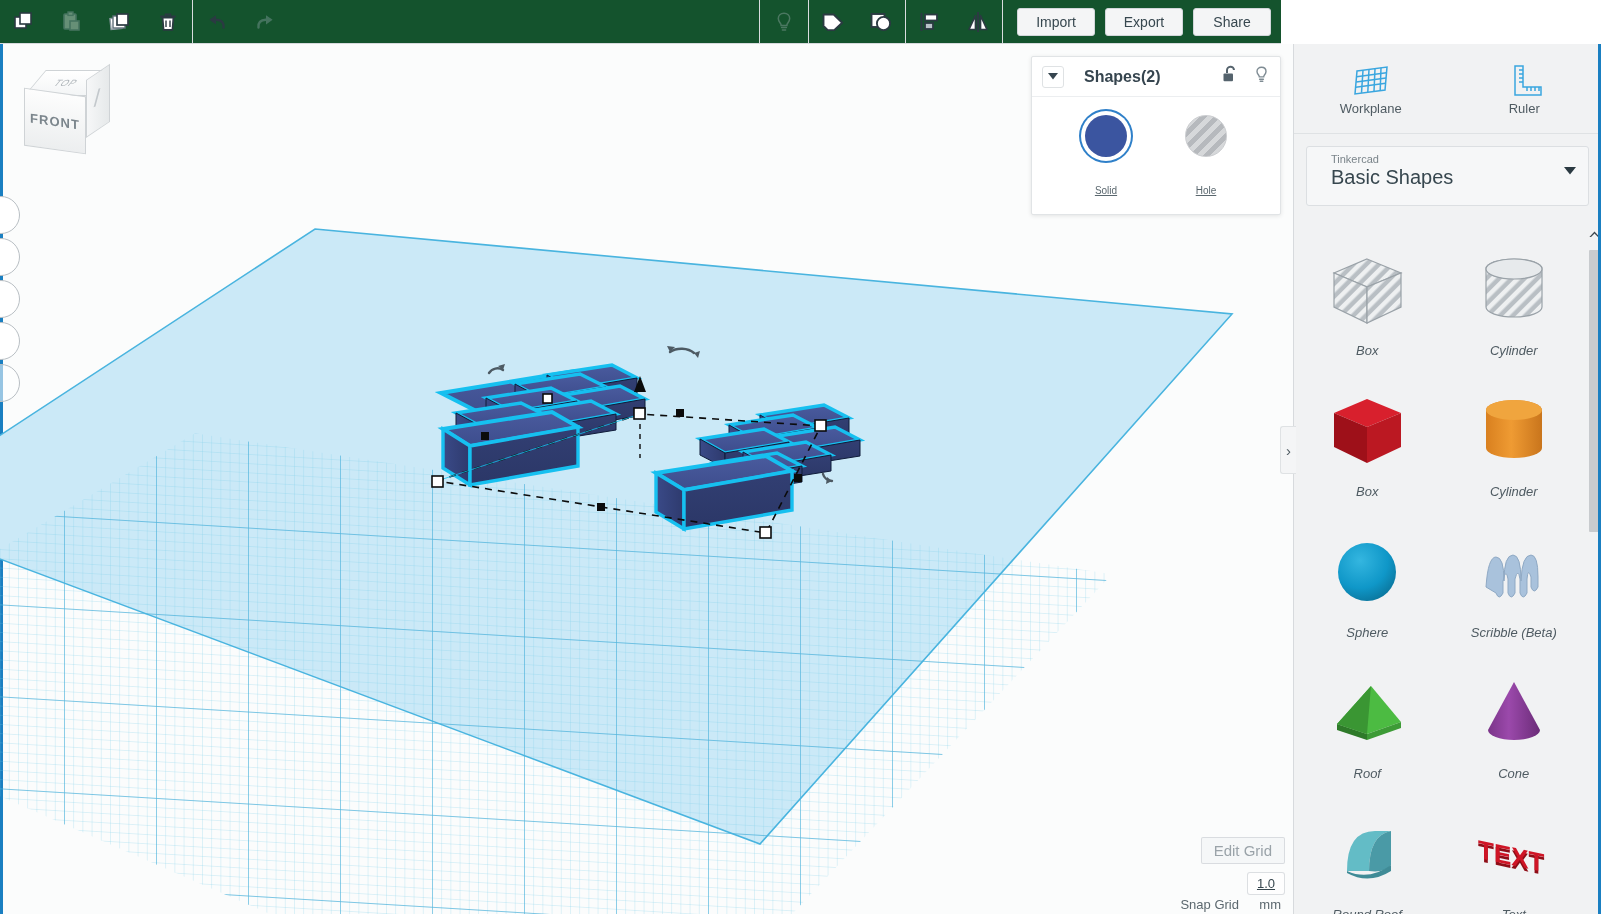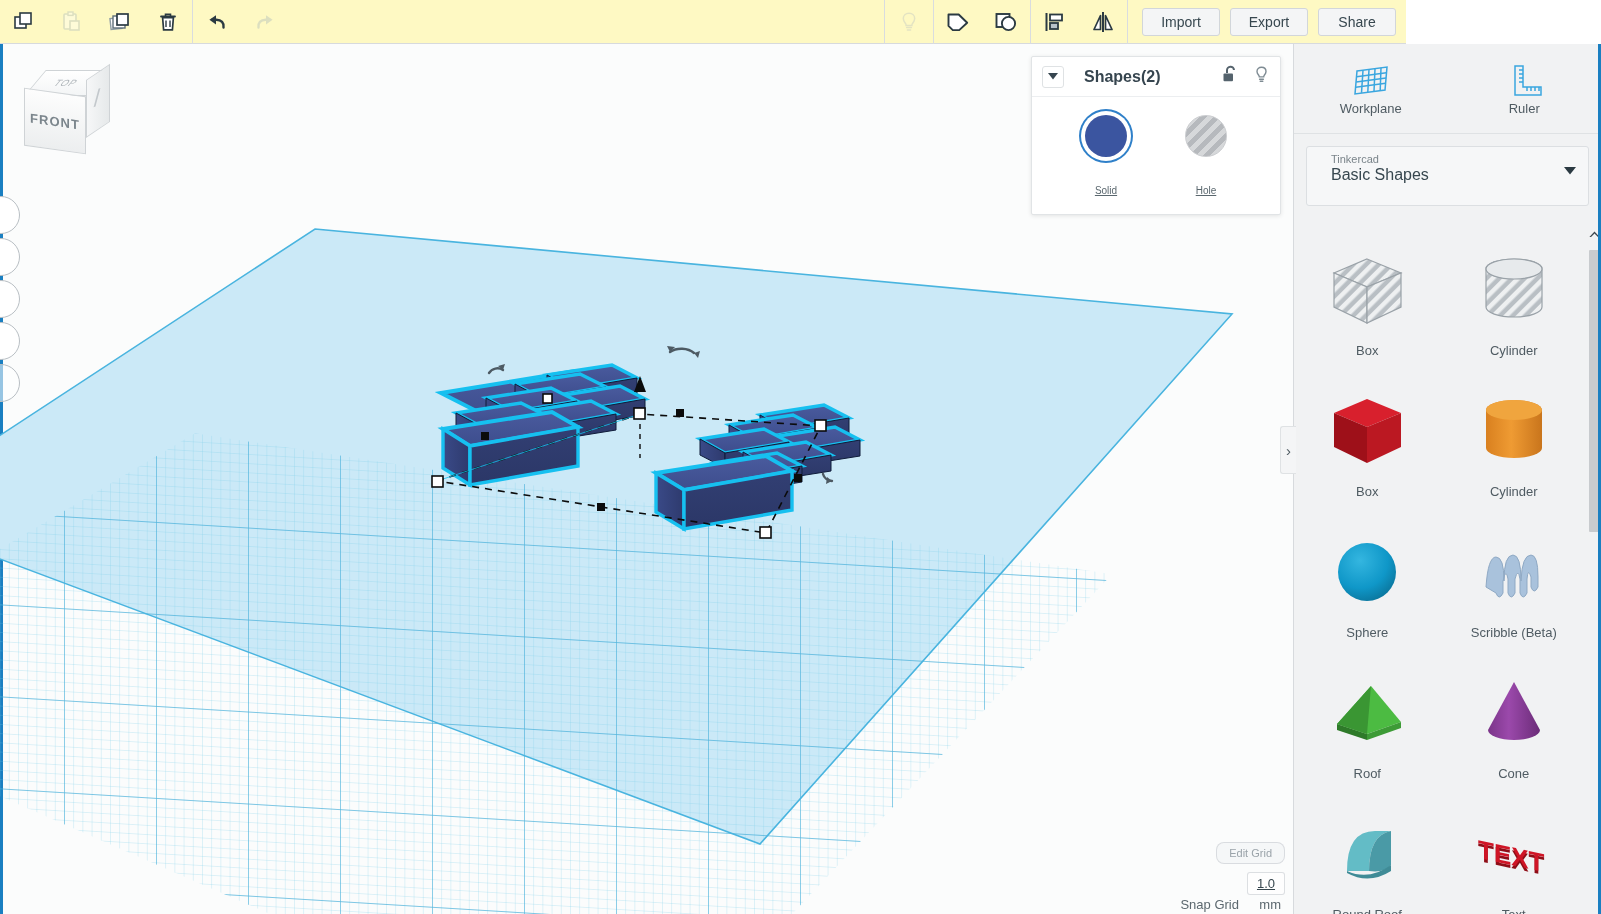--- a/index.html
+++ b/index.html
@@ -5,22 +5,22 @@
   * { box-sizing: border-box; margin: 0; padding: 0; }
   html, body {
     width: 1601px; height: 914px; overflow: hidden;
     font-family: "Liberation Sans", sans-serif;
     background: #ffffff;
   }
   #app { position: relative; width: 1601px; height: 914px; overflow: hidden; }
 
   
   #toolbar {
-    position: absolute; left: 0; top: 0; width: 1406px; height: 44px;
-    background: #fef9c3; border-bottom: 1px solid #d7dadd;
+    position: absolute; left: 0; top: 0; width: 1281px; height: 44px;
+    background: #14532d; border-bottom: 1px solid #d7dadd;
     display: flex; align-items: center;
   }
   .tb-group { display: flex; align-items: center; height: 44px; }
   .tb-sep { width: 1px; height: 44px; background: #d9dcdf; }
   .tb-btn {
     width: 48px; height: 44px; display: flex; align-items: center; justify-content: center;
     cursor: pointer; background: transparent;
   }
   .tb-btn.disabled { opacity: .35; cursor: default; }
   .tb-btn svg { display: block; }
@@ -75,22 +75,22 @@
   }
   .vbtn.translucent { background: rgba(255,255,255,.55); }
 
   
   #model-svg { position:absolute; left:0; top:0; width:1293px; height:870px; pointer-events:none; }
 
   
   #gridctl { position: absolute; right: 8px; bottom: 2px; text-align: right; }
   #edit-grid {
     display:inline-block; padding: 4px 12px; background: rgba(244,245,246,.78);
-    border: 1px solid rgba(210,214,218,.8); border-radius: 8px;
-    font-size: 11px; color: #9aa3a9; cursor: pointer;
+    border: 1px solid rgba(210,214,218,.8); border-radius: 2px;
+    font-size: 15px; color: #9aa3a9; cursor: pointer;
   }
   #snaprow { display:flex; align-items:flex-end; justify-content:flex-end; margin-top: 8px; gap:8px; }
   #snap-label { font-size: 13px; color: #5c686f; padding-top:4px; }
   #snap-value {
     background: rgba(255,255,255,.7); border:1px solid rgba(205,210,214,.7); border-radius:3px;
     padding: 3px 8px; font-size: 13px; color:#37474f; min-width:38px; text-align:center;text-decoration:underline;
   }
   #snap-unit { font-size: 13px; color:#5c686f; margin-top:2px; text-align:right; padding-right:4px;}
 
   
@@ -131,30 +131,30 @@
   }
   #right-panel::after{content:"";position:absolute;right:0;top:0;width:3px;height:100%;background:#1a7fc1;}
   #tool-row { height: 90px; display:flex; border-bottom: 1px solid #dfe2e4; }
   .tool-item { flex:1; display:flex; flex-direction:column; align-items:center; justify-content:center; cursor:pointer; }
   .tool-label { font-size: 13px; color: #4f5b62; }
   #lib-select {
     margin: 12px; height: 60px; background: #f6f7f8; border: 1px solid #dcdfe2; border-radius: 3px;
     padding: 6px 24px; position: relative; cursor: pointer;
   }
   #lib-kicker { font-size: 11px; color: #7a848a; }
-  #lib-value { font-size: 16px; color: #37474f; margin-top: 1px; }
+  #lib-value { font-size: 20px; color: #37474f; margin-top: 1px; }
   #lib-caret { position:absolute; right:12px; top:20px; }
 
   #shape-grid {
     position:absolute; left:0; top:182px; right:14px; bottom:0;
     overflow:hidden; padding: 10px 0 0 0;
     display:grid; grid-template-columns: 1fr 1fr; row-gap: 6px;
   }
   .shape-cell { height:135px; display:flex; flex-direction:column; align-items:center; justify-content:center; cursor:pointer; }
-  .shape-name { font-size:13px; color:#4f5b62; margin-top:8px; }
+  .shape-name { font-size:13px; color:#4f5b62; margin-top:8px;font-style:italic; }
   .shape-art { width: 92px; height: 86px; }
 
   
   #panel-scroll { position:absolute; right:0; top:182px; width:14px; bottom:0; background:#f1f2f3; }
   #sb-up { height:16px; display:flex; align-items:center; justify-content:center; cursor:pointer; }
   #sb-thumb { position:absolute; top:24px; left:2px; width:10px; height:282px; background:#c8cbce; border-radius:1px; cursor:pointer; }
 
   
   #panel-tab {
     position:absolute; left:-14px; top:382px; width:16px; height:48px;

